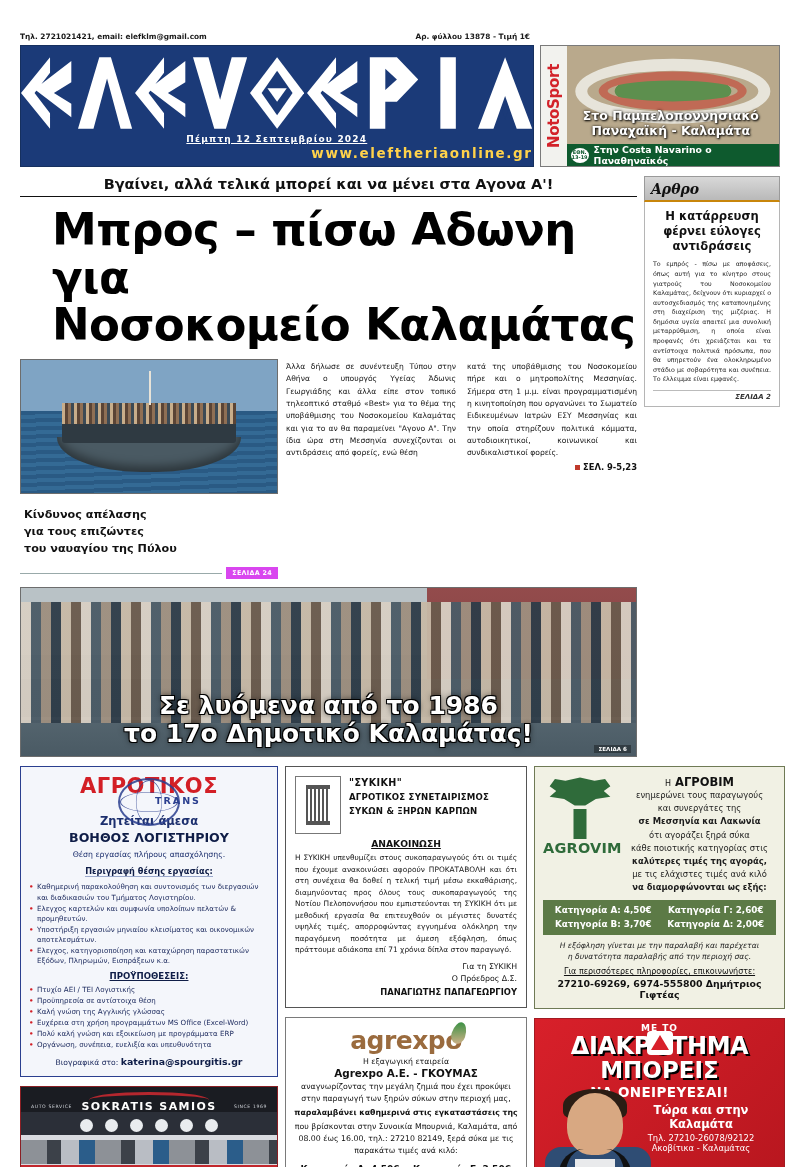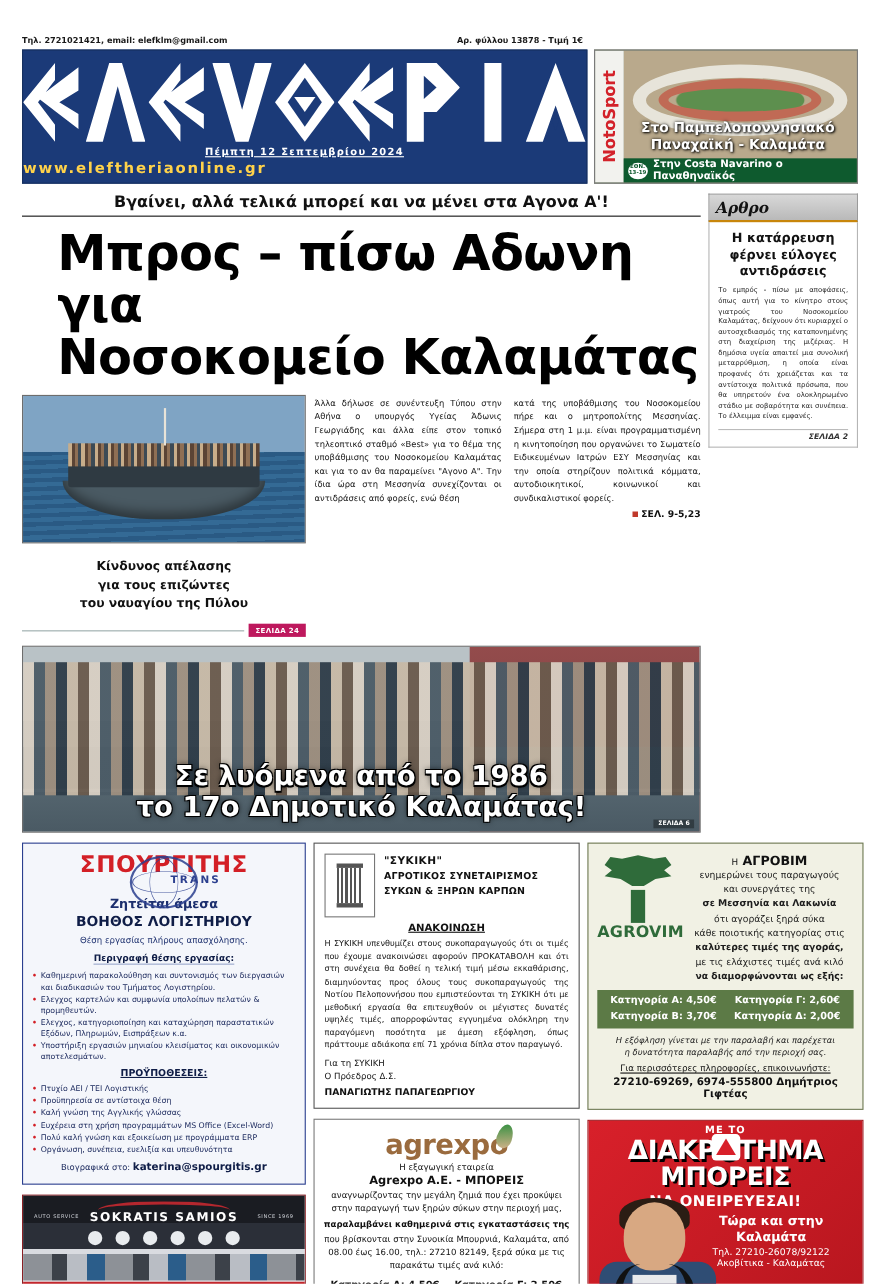--- a/index.html
+++ b/index.html
@@ -20,21 +20,21 @@
   
   .masthead-row { display: flex; gap: 6px; align-items: stretch; }
   .masthead { position: relative; flex: 1 1 auto; background: #1b3a78; height: 122px;
               border: 1px solid #16305f; overflow: hidden; }
   .logo-word { display: flex; justify-content: center; align-items: center; gap: 3px;
                height: 88px; padding-top: 6px; }
   .g-shape { position: relative; width: 56px; height: 74px; }
   .g-shape svg { width: 100%; height: 100%; display: block; }
   .mast-date { text-align: center; color: #ffffff; font-size: 9px; font-weight: bold;
                letter-spacing: 1.2px; text-decoration: underline; }
-  .mast-url { text-align: left; color: #ffd24a; font-size: 13.5px; font-weight: bold;
+  .mast-url { text-align: right; color: #ffd24a; font-size: 13.5px; font-weight: bold;
               letter-spacing: 1.6px; margin-top: 1px; }
 
   
   .notosport { width: 248px; height: 122px; border: 1px solid #7a7a7a; position: relative;
                background: #6f7d63; overflow: hidden; }
   .ns-strip { position: absolute; left: 0; top: 0; bottom: 0; width: 26px; background: #f2f2ee;
               display: flex; align-items: center; justify-content: center; z-index: 4; }
   .ns-strip span { transform: rotate(-90deg); white-space: nowrap; color: #d3222a;
                    font-weight: bold; font-size: 15px; letter-spacing: -0.3px; }
   .ns-photo { position: absolute; inset: 0 0 22px 26px;
@@ -92,25 +92,25 @@
          background: repeating-linear-gradient(178deg,#2a5a84 0 4px,#346a95 4px 8px); }
   .hull { position: absolute; left: 14%; bottom: 16%; width: 72%; height: 26%;
           background: #4a5a63; border-radius: 0 0 46% 46%/0 0 100% 100%;
           box-shadow: inset 0 -6px 10px rgba(0,0,0,.4); }
   .deck { position: absolute; left: 16%; bottom: 38%; width: 68%; height: 17%;
           background: #2f3a42; border-radius: 3px; }
   .crowd { position: absolute; left: 16%; bottom: 52%; width: 68%; height: 16%;
            background: repeating-linear-gradient(90deg,#c8ad8a 0 3px,#5b4435 3px 6px,#8f6f54 6px 9px,#3c4a55 9px 12px); }
   .mast { position: absolute; left: 50%; bottom: 66%; width: 2px; height: 26%;
           background: #e8e3d8; }
-  .boat-cap { text-align: center; font-size: 11.2px; font-weight: bold; line-height: 1.5;
+  .boat-cap { text-align: left; font-size: 11.2px; font-weight: bold; line-height: 1.5;
               color: #111; padding: 13px 4px 0; }
   .cap-rule { display: flex; align-items: center; gap: 4px; margin-top: 10px; }
   .cap-rule .line { flex: 1 1 auto; border-top: 1px solid #9aa; }
-  .pg-badge { background: #be185d; color: #fff; font-size: 6.4px; font-weight: bold;
+  .pg-badge { background: #d946ef; color: #fff; font-size: 6.4px; font-weight: bold;
               padding: 2px 6px; letter-spacing: .3px; }
 
   .cols { display: flex; gap: 11px; flex: 1 1 auto; padding-top: 2px; }
   .col { flex: 1 1 50%; font-size: 7.6px; line-height: 1.62; text-align: justify; color: #141414; }
   .sel-ref { display: block; text-align: right; font-weight: bold; font-size: 8.4px;
              margin-top: 2px; color: #111; }
   .sq { display: inline-block; width: 5px; height: 5px; background: #c0392b; margin-right: 3px; }
 
   
   .school { margin-top: 8px; height: 170px; position: relative; overflow: hidden;
@@ -190,21 +190,21 @@
   .syk-col { width: 46px; flex: 0 0 46px; height: 58px; position: relative;
              border: 1px solid #777; display: flex; align-items: center; justify-content: center; }
   .syk-col .pil { width: 24px; height: 40px;
                   background: repeating-linear-gradient(90deg,#555 0 2px,#fff 2px 4px);
                   border-top: 4px solid #555; border-bottom: 4px solid #555; }
   .syk-names div:nth-child(1) { font-size: 9.6px; font-weight: bold; letter-spacing: .4px; }
   .syk-names div { font-size: 8.6px; font-weight: bold; color: #111; line-height: 1.55; letter-spacing: .2px; }
   .syk-anak { text-align: center; font-size: 9.2px; font-weight: bold; margin: 4px 0 3px;
               text-decoration: underline; }
   .syk-body { font-size: 7.4px; line-height: 1.55; text-align: justify; color: #151515; }
-  .syk-sign { text-align: left; font-size: 7.8px; margin-top: 5px; line-height: 1.6; }
+  .syk-sign { text-align: right; font-size: 7.8px; margin-top: 5px; line-height: 1.6; }
   .syk-sign .pres { font-size: 8.4px; font-weight: bold; }
 
   
   .agx { border: 1px solid #7a7a7a; margin-top: 9px; background: #fff; padding: 8px 8px 7px; }
   .agx-logo { text-align: center; position: relative; }
   .agx-logo .w { font-size: 25px; font-weight: bold; color: #9a6b3e; letter-spacing: -.5px; }
   .agx-leaf { position: absolute; right: 52px; top: -4px; width: 14px; height: 22px;
               background: linear-gradient(160deg,#2f8f3f,#d9b38c); border-radius: 50% 50% 50% 50%/60% 60% 40% 40%;
               transform: rotate(18deg); }
   .agx-l1 { text-align: center; font-size: 7.8px; margin-top: 2px; }
@@ -434,34 +434,34 @@
     </div>
   </div>
 
   <div class="adrow">
 
     <div class="ad-l">
 
       <div class="spo">
         <div class="spo-logo">
           <div class="spo-globe"></div>
-          <div class="nm">ΣΠΟΥΡΓΙΤΗΣ</div>
+          <div class="nm">ΑΓΡΟΤΙΚΟΣ</div>
           <div class="tr">TRANS</div>
         </div>
         <div class="spo-h1">Ζητείται άμεσα</div>
         <div class="spo-h2">ΒΟΗΘΟΣ ΛΟΓΙΣΤΗΡΙΟΥ</div>
         <div class="spo-sub">Θέση εργασίας πλήρους απασχόλησης.</div>
         <div class="spo-sub2wrap">
           <span class="spo-sub2">Περιγραφή θέσης εργασίας:</span>
         </div>
         <ul class="spo-ul">
           <li>Καθημερινή παρακολούθηση και συντονισμός των διεργασιών και διαδικασιών του Τμήματος Λογιστηρίου.</li>
           <li>Ελεγχος καρτελών και συμφωνία υπολοίπων πελατών &amp; προμηθευτών.</li>
+          <li>Υποστήριξη εργασιών μηνιαίου κλεισίματος και οικονομικών αποτελεσμάτων.</li>
           <li>Ελεγχος, κατηγοριοποίηση και καταχώρηση παραστατικών Εξόδων, Πληρωμών, Εισπράξεων κ.α.</li>
-          <li>Υποστήριξη εργασιών μηνιαίου κλεισίματος και οικονομικών αποτελεσμάτων.</li>
         </ul>
         <div class="spo-req">ΠΡΟΫΠΟΘΕΣΕΙΣ:</div>
         <ul class="spo-ul">
           <li>Πτυχίο ΑΕΙ / ΤΕΙ Λογιστικής</li>
           <li>Προϋπηρεσία σε αντίστοιχα θέση</li>
           <li>Καλή γνώση της Αγγλικής γλώσσας</li>
           <li>Ευχέρεια στη χρήση προγραμμάτων MS Office (Excel-Word)</li>
           <li>Πολύ καλή γνώση και εξοικείωση με προγράμματα ERP</li>
           <li>Οργάνωση, συνέπεια, ευελιξία και υπευθυνότητα</li>
         </ul>
@@ -513,21 +513,21 @@
           <div class="pres">ΠΑΝΑΓΙΩΤΗΣ ΠΑΠΑΓΕΩΡΓΙΟΥ</div>
         </div>
       </div>
 
       <div class="agx">
         <div class="agx-logo">
           <span class="agx-leaf"></span>
           <span class="w">agrexpo</span>
         </div>
         <div class="agx-l1">Η εξαγωγική εταιρεία</div>
-        <div class="agx-l2">Agrexpo Α.Ε. - ΜΠΟΡΕΙΣ</div>
+        <div class="agx-l2">Agrexpo Α.Ε. - ΓΚΟΥΜΑΣ</div>
         <div class="agx-p">αναγνωρίζοντας την μεγάλη ζημιά που έχει προκύψει στην παραγωγή των ξηρών σύκων στην περιοχή μας,</div>
         <div class="agx-p"><b>παραλαμβάνει καθημερινά στις εγκαταστάσεις της</b></div>
         <div class="agx-p">που βρίσκονται στην Συνοικία Μπουρνιά, Καλαμάτα, από 08.00 έως 16.00, τηλ.: 27210 82149, ξερά σύκα με τις παρακάτω τιμές ανά κιλό:</div>
         <div class="agx-tbl">
           <div>Κατηγορία Α: 4,50€</div>
           <div>Κατηγορία Γ: 2,50€</div>
 
         </div>
 
       </div>

